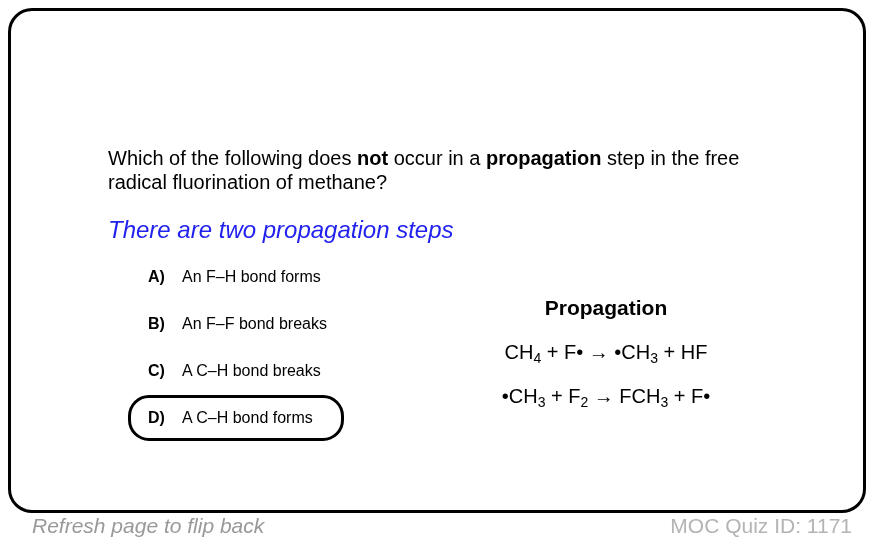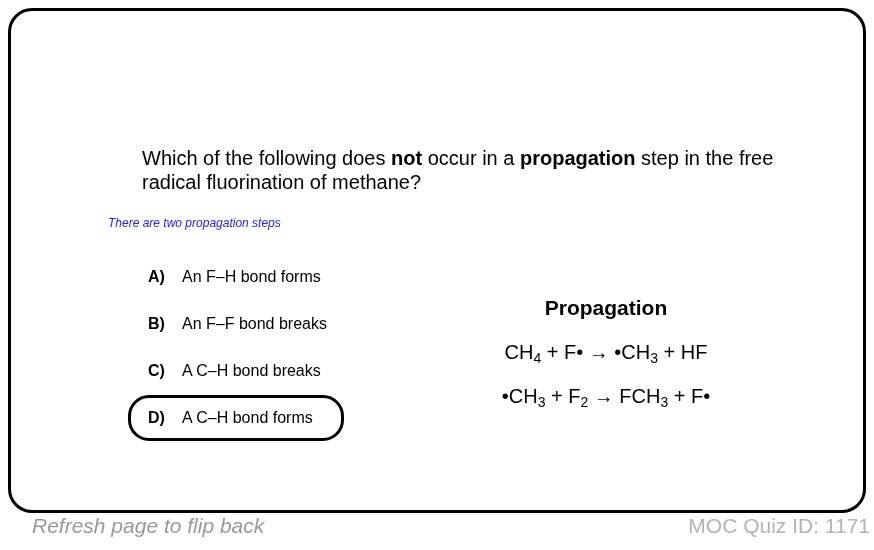--- a/index.html
+++ b/index.html
@@ -14,25 +14,25 @@
     width:874px;height:550px;position:relative;background:#ffffff;
     font-family:"Liberation Sans", sans-serif;color:var(--ink);overflow:hidden;
   }
   .card{
     position:absolute;left:8px;top:8px;width:858px;height:505px;
     box-sizing:border-box;border:3px solid var(--border);border-radius:24px;
     background:#ffffff;
   }
   .question{
     position:absolute;left:97px;top:136px;width:690px;
-    font-size:20px;line-height:23.5px;margin-left:34px;
+    font-size:20px;line-height:23.5px;
   }
   .hint{
     position:absolute;left:97px;top:205px;
-    font-size:12px;font-style:italic;color:var(--blue);white-space:nowrap;text-align:right;
+    font-size:24px;font-style:italic;color:var(--blue);white-space:nowrap;text-align:right;
   }
   .option{
     position:absolute;left:137px;font-size:16px;white-space:nowrap;line-height:23px;
   }
   .option .letter{font-weight:bold;display:inline-block;width:34px;}
   .opt-0{top:254px}
   .opt-1{top:301px}
   .opt-2{top:348px}
   .opt-3{
     left:117px;top:384px;
@@ -49,21 +49,21 @@
     white-space:nowrap;
   }
   .eq-0{top:330px}
   .eq-1{top:374px}
   .equation sub{font-size:14px;line-height:0;vertical-align:-4px;}
   .footer-left{
     position:absolute;left:4px;top:514px;font-size:21px;font-style:italic;
     color:var(--gray1);white-space:nowrap;margin-left:28px;
   }
   .footer-right{
-    position:absolute;right:4px;top:514px;font-size:21px;
+    position:absolute;right:22px;top:514px;font-size:21px;
     color:var(--gray2);white-space:nowrap;
   }
 </style>
 </head>
 <body>
 
 <div class="card">
 
   <div class="question"><span>Which of the following does </span><span style="font-weight: bold;">not</span><span> occur in a </span><span style="font-weight: bold;">propagation</span><span> step in the free radical fluorination of methane?</span></div>
 

